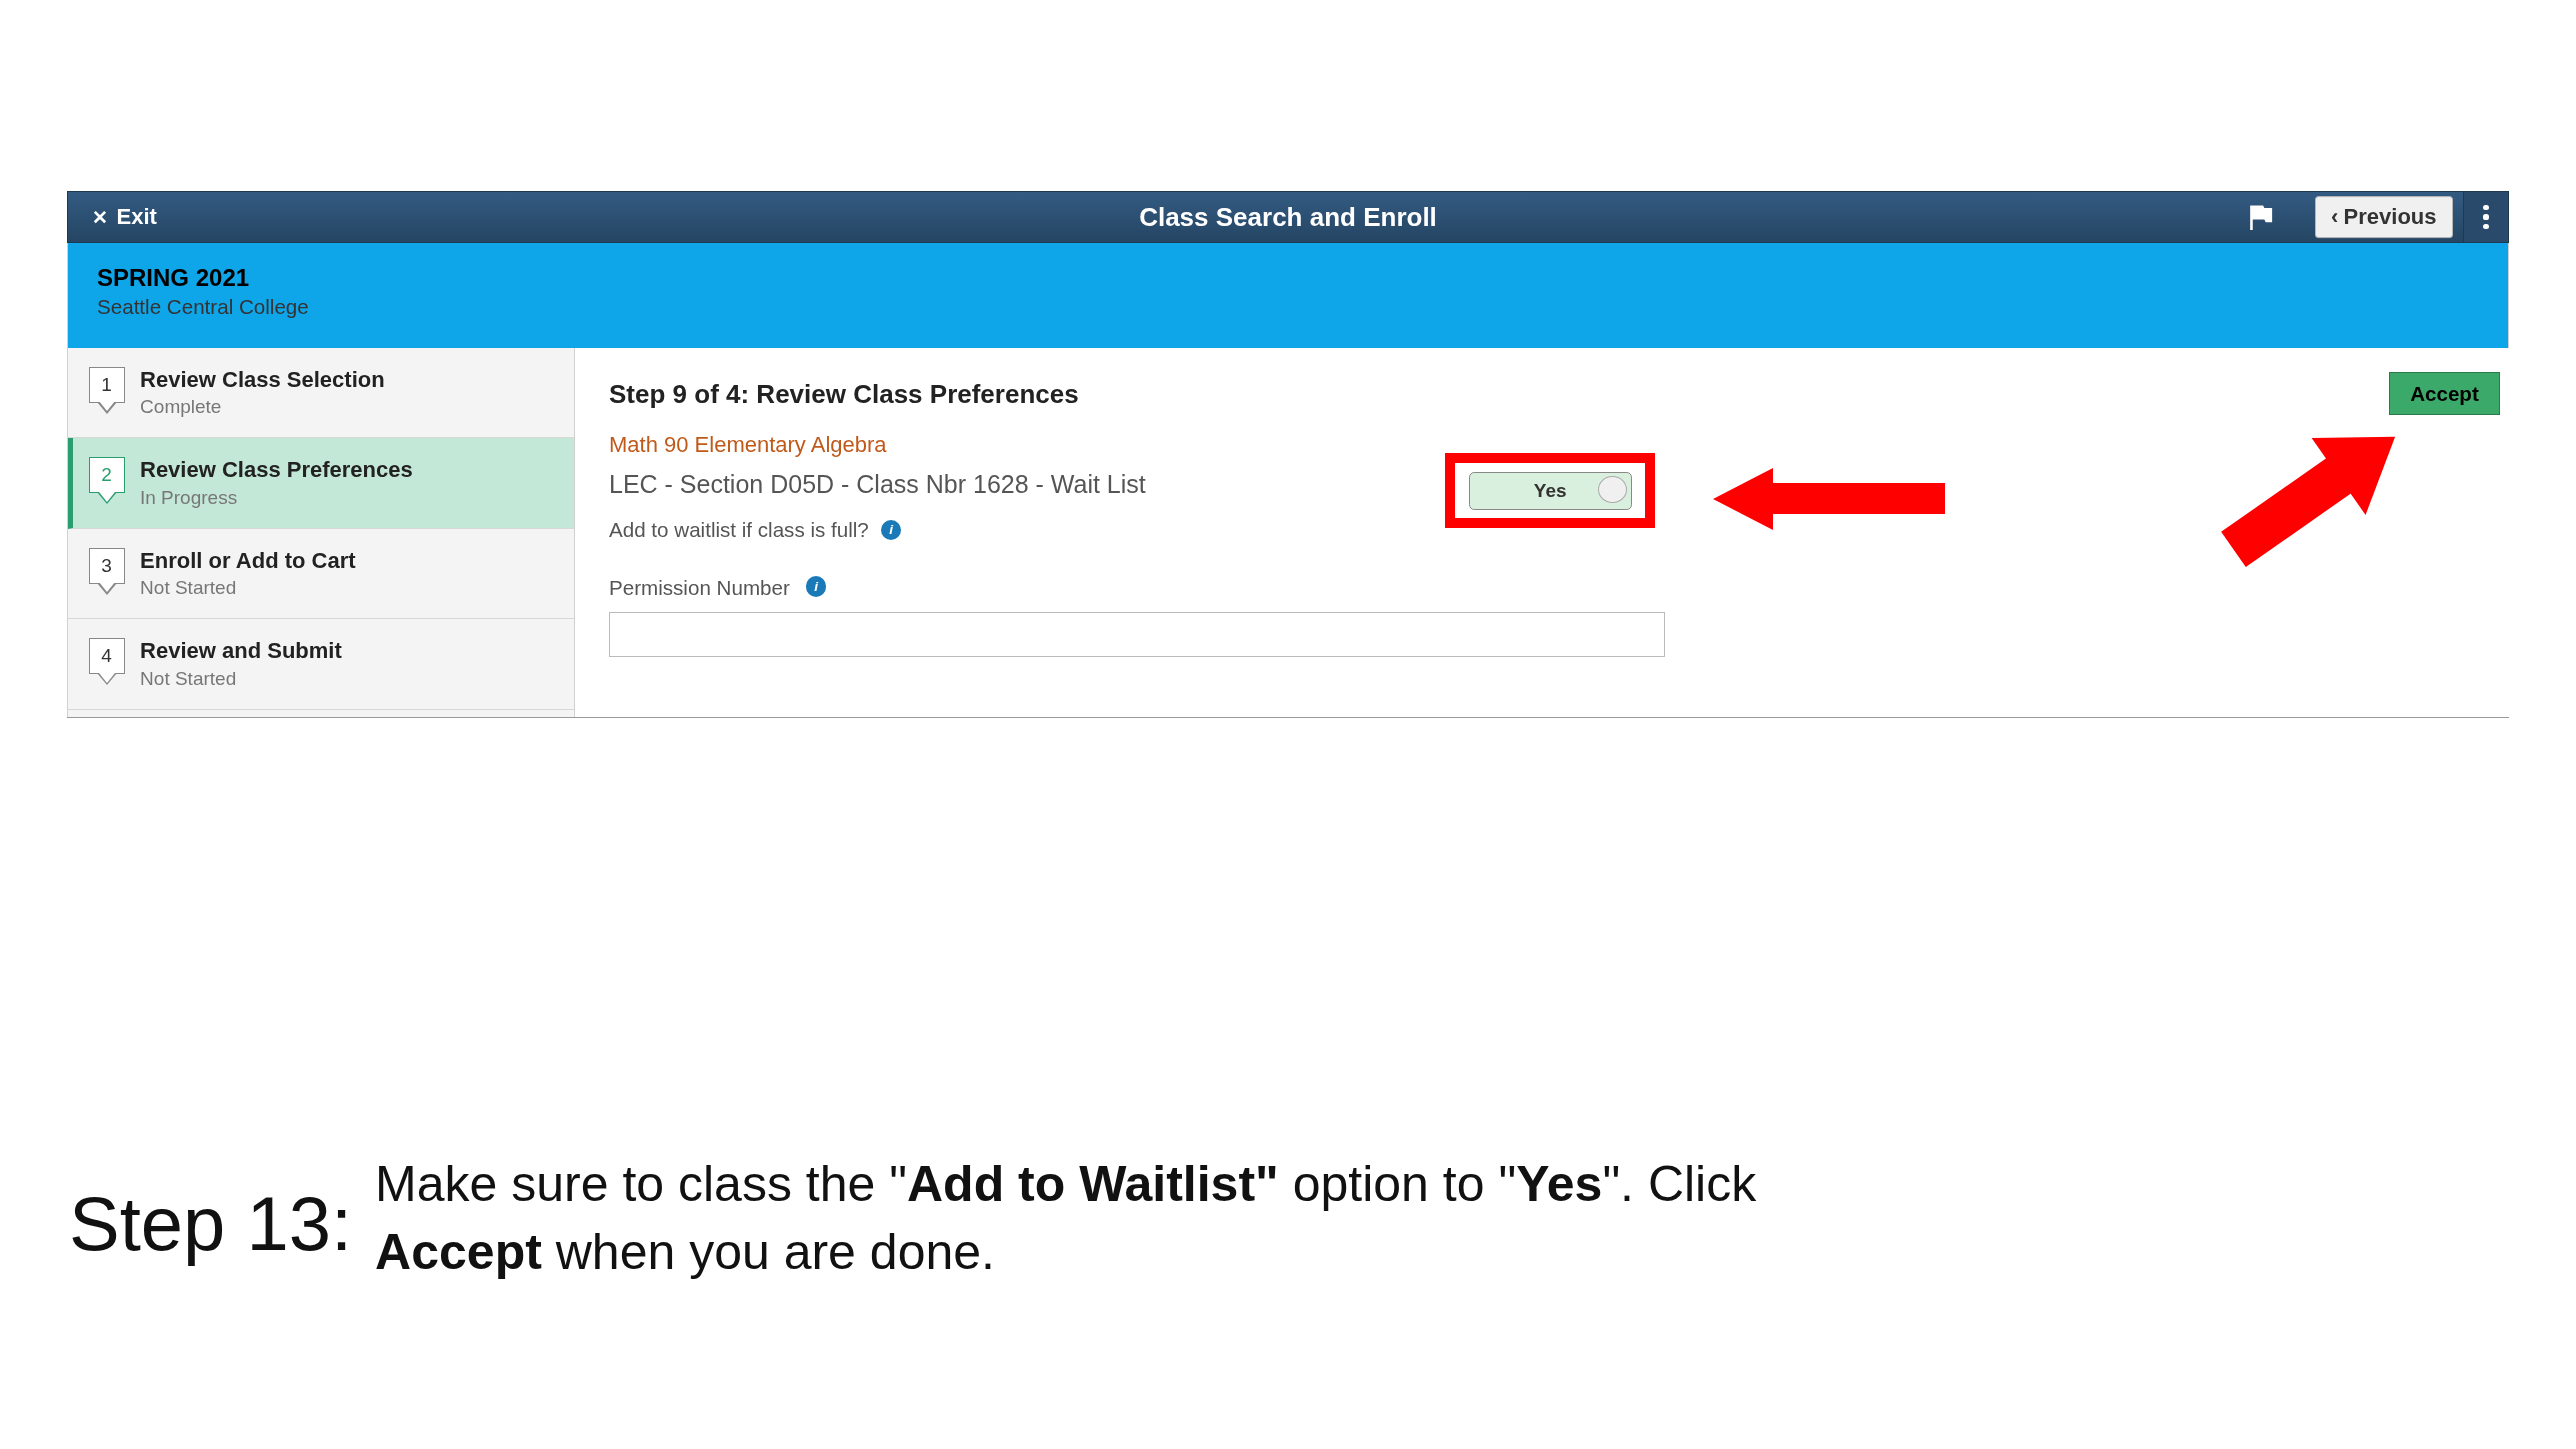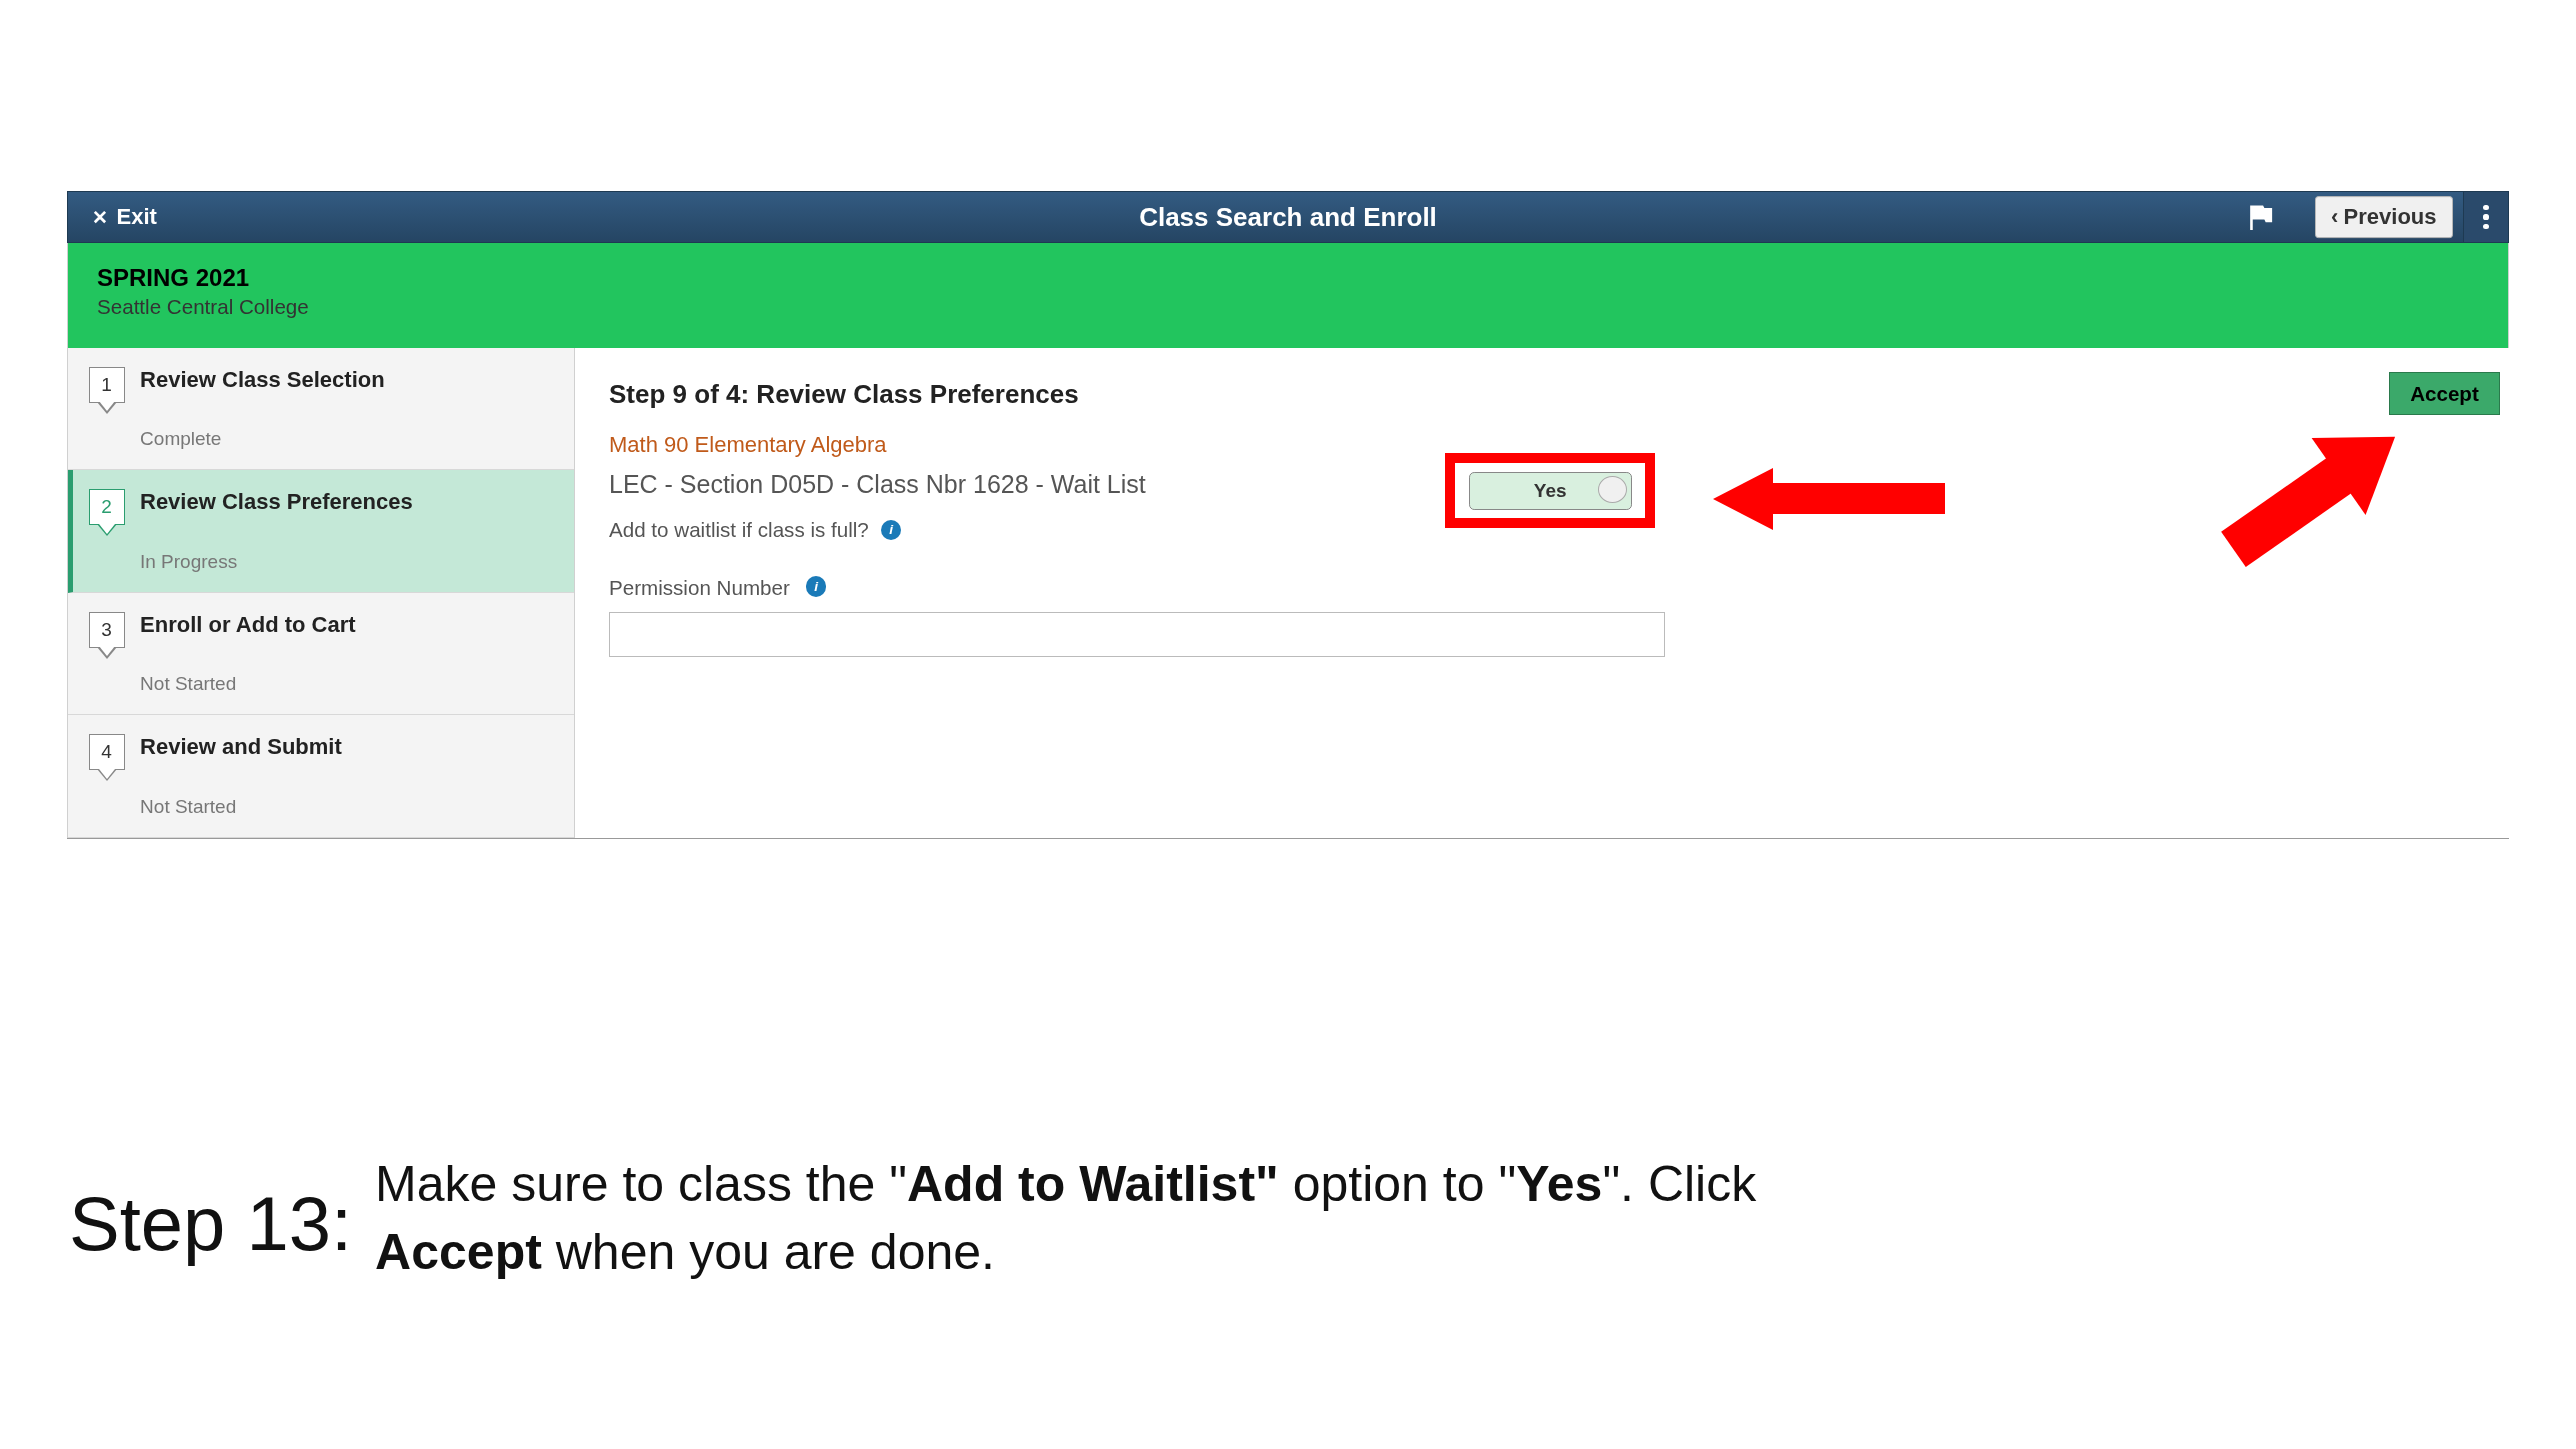--- a/index.html
+++ b/index.html
@@ -93,21 +93,21 @@
     flex-direction: column;
     gap: 4.3px;
   }
   .more-dots span {
     width: 5.2px;
     height: 5.2px;
     background: #fff;
     border-radius: 50%;
   }
   .subheader {
-    background: #22c55e;
+    background: #0ea5e9;
     border-left: 0.9px solid #d0d0d0;
     border-right: 0.9px solid #d0d0d0;
     padding: 20.6px 29px 29px;
   }
   .term {
     font-size: 24px;
     font-weight: bold;
     color: #000;
   }
   .college {
@@ -179,21 +179,20 @@
   .step-badge.active::after { border-top-color: #2a9d6f; }
   .step-texts { display: flex; flex-direction: column; gap: 3.4px; }
   .step-title {
     font-size: 22px;
     font-weight: bold;
     color: #222;
   }
   .step-status {
     font-size: 19px;
     color: #777;
-    margin-top: 32px;
   }
   .main {
     flex: 1;
     background: #fff;
     position: relative;
     padding: 31px 34px 60px;
   }
   .main-title {
     font-size: 26px;
     font-weight: bold;

